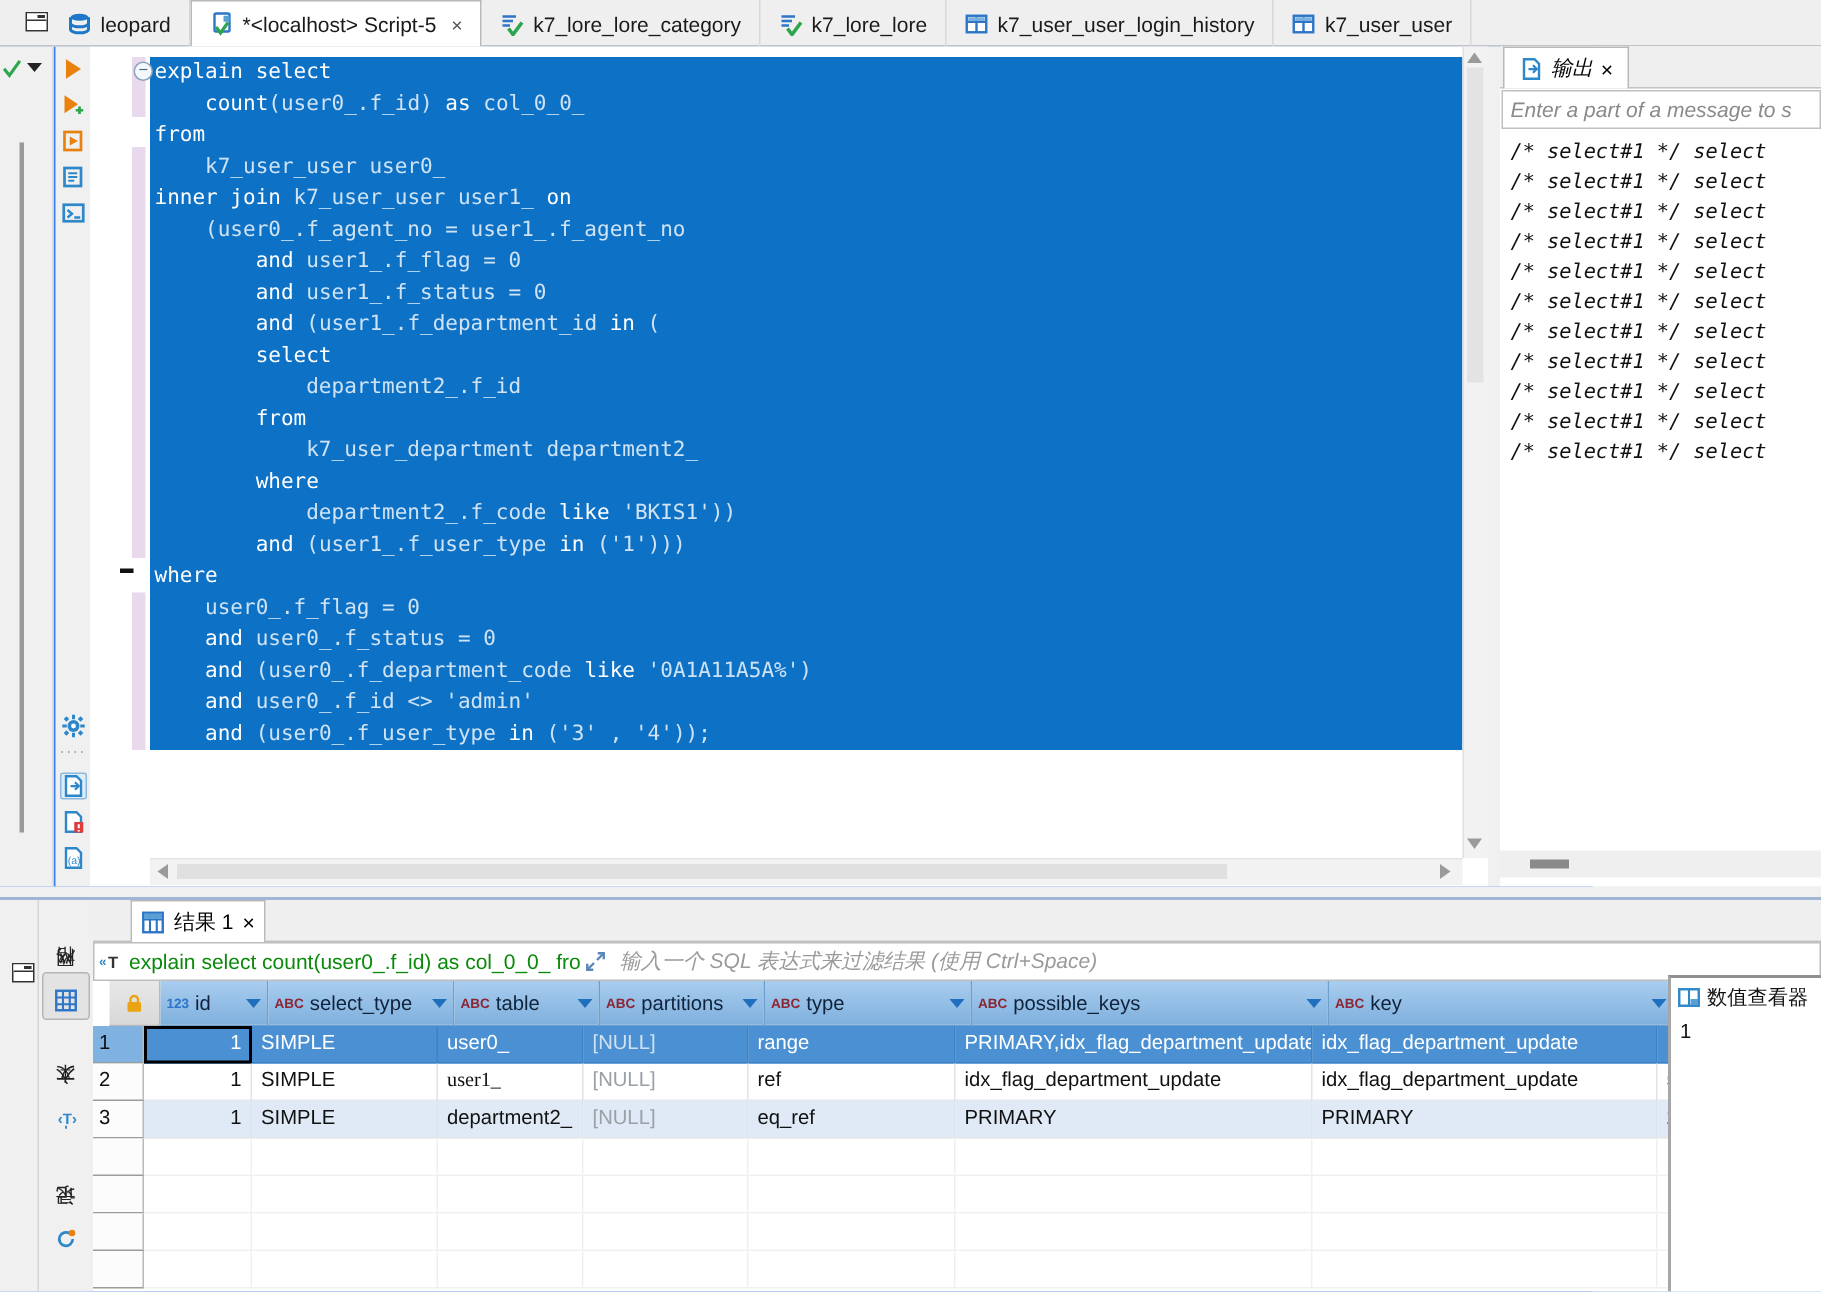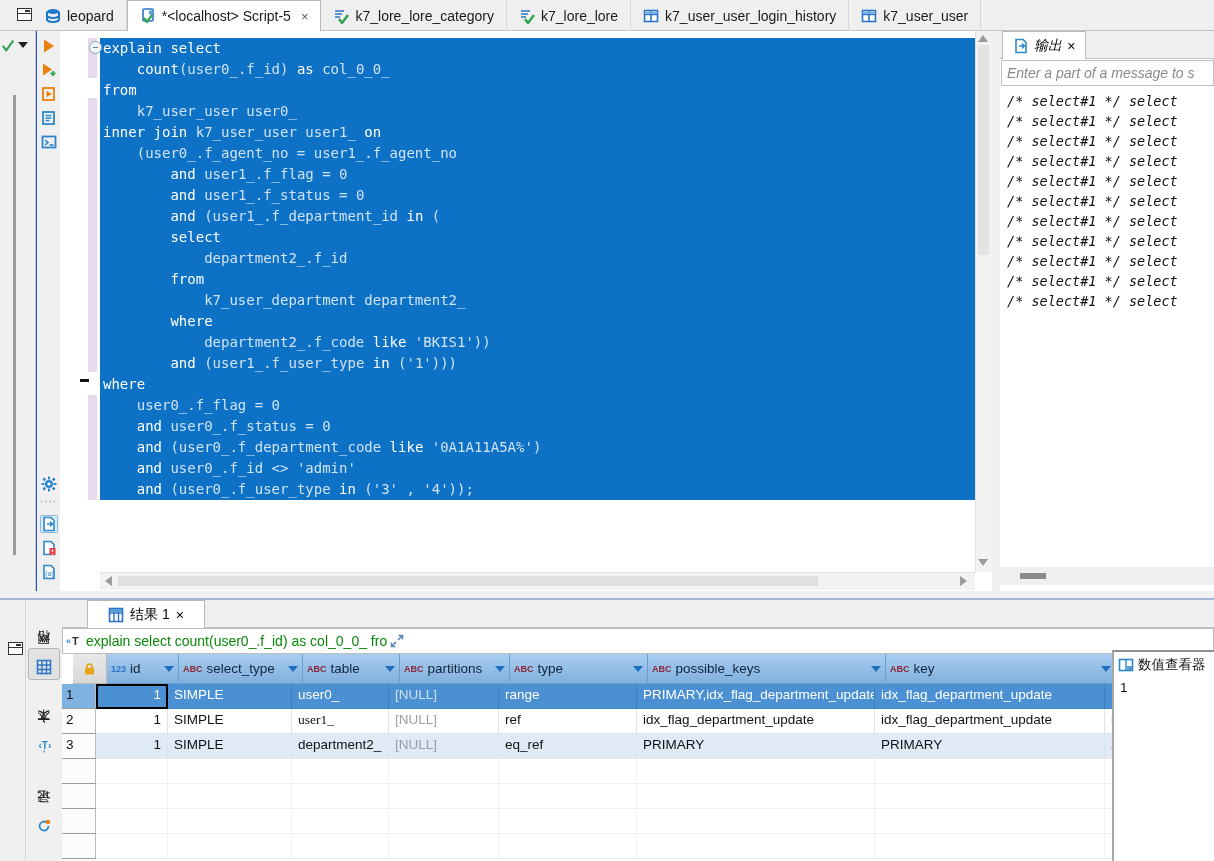--- a/index.html
+++ b/index.html
@@ -1,18 +1,18 @@
 <!DOCTYPE html>
 <html><head>
 <meta charset="utf-8">
 <style>
   * { margin:0; padding:0; box-sizing:border-box; }
   html,body { width:1214px; height:861px; overflow:hidden; font-family:"Liberation Sans",sans-serif; background:#f0f0f0; }
   .abs { position:absolute; }
-  #app { position:relative; width:1062px; height:861px; background:#1d4ed8; }
+  #app { position:relative; width:1062px; height:861px; background:#3b82f6; }
 
   
   #tabbar { left:0; top:0; width:1214px; height:31px; background:#efefef; border-bottom:1px solid #c3c3c3; }
   .mini-rail-btn { width:15px; height:13px; border:1px solid #333; background:#fff; position:relative; }
   .mini-rail-btn:before { content:""; position:absolute; left:0; top:0; right:0; height:4px; background:#fff; border-bottom:1px solid #333; }
   .mini-rail-btn:after { content:""; position:absolute; right:1px; top:1px; width:5px; height:2px; background:#333; }
   #restore-top { left:17px; top:8px; }
   .tabs-row { left:33px; top:0; height:31px; display:flex; align-items:stretch; }
   .tab { display:flex; align-items:center; gap:6px; padding:0 12px; font-size:14px; color:#1a1a1a; border-right:1px solid #d8d8d8; position:relative; }
   .tab.active { background:#fff; border:1px solid #b9b9b9; border-bottom:none; }
@@ -69,21 +69,21 @@
   
   #bottom { left:0; top:600px; width:1214px; height:261px; background:#fff; }
   #b-rail { left:0; top:0; width:26px; height:261px; background:#f0f0f0; border-right:1px solid #d5d5d5; }
   #restore-bottom { left:8px; top:42px; }
   #vstrip { left:26px; top:0; width:36px; height:261px; background:#f0f0f0; }
   .vtab { position:absolute; left:2px; width:32px; display:flex; flex-direction:column; align-items:center; gap:4px; padding:4px 0; }
   .vtab.sel { background:#e3e3e3; border:1px solid #b5b5b5; border-radius:3px; }
   .vlabel { writing-mode:vertical-rl; transform:rotate(180deg); font-size:13px; color:#222; letter-spacing:1px; }
   #b-content { left:62px; top:0; width:1152px; height:261px; }
   #res-tabrow { left:0; top:0; width:1152px; height:28px; background:#efefef; border-bottom:1px solid #c3c3c3; }
-  #res-tab { left:25px; top:0; height:28px; display:flex; align-items:center; gap:6px; padding:0 20px; background:#fff; border:1px solid #b9b9b9; border-bottom:none; font-size:14px; }
+  #res-tab { left:25px; top:0; height:28px; display:flex; align-items:center; gap:6px; padding:0 6px; background:#fff; border:1px solid #b9b9b9; border-bottom:none; font-size:14px; }
   #res-filterbar { left:0; top:28px; width:1152px; height:26px; background:#fff; border:1px solid #bdbdbd; display:flex; align-items:center; overflow:hidden; }
   #res-filter-query { color:#0a8a0a; font-size:14px; white-space:nowrap; margin-left:4px; }
   #res-filter-ph { color:#9a9a9a; font-size:14px; font-style:italic; white-space:nowrap; margin-left:8px; }
 
   
   #grid { left:0; top:54px; width:1152px; height:207px; overflow:hidden; font-size:13.5px; }
   .g-header { display:flex; height:30px;padding-left:11px; }
   .g-corner { width:34px; flex:none; background:linear-gradient(#e8e8e8,#d8d8d8); border-right:1px solid #b9b9b9; border-bottom:1px solid #b9b9b9; display:flex; align-items:center; justify-content:center; }
   .g-hcell { flex:none; background:linear-gradient(#a9cdef,#7fb0dd); border-right:1px solid #6d9fce; border-bottom:1px solid #6d9fce; display:flex; align-items:center; gap:4px; padding:0 4px; color:#10233c; overflow:hidden; }
   .g-hcell .sort { margin-left:auto; width:0;height:0;border-left:5px solid transparent;border-right:5px solid transparent;border-top:6px solid #1f6fbe; flex:none; }
@@ -364,20 +364,21 @@
               <text x="6" y="12" font-size="11" fill="#333" font-weight="bold">T</text>
             </svg>
         </span>
         <span id="res-filter-query">explain select count(user0_.f_id) as col_0_0_  fro</span>
         <span class="icon16" style="flex:none;margin-left:2px;">
           <svg viewBox="0 0 16 16">
               <path d="M9.5 2.5h4v4M6.5 13.5h-4v-4" fill="none" stroke="#5b87b8" stroke-width="1.6"></path>
               <path d="M13.5 2.5 9 7M2.5 13.5 7 9" stroke="#5b87b8" stroke-width="1.6"></path>
             </svg>
         </span>
+        <span id="res-filter-ph">输入一个 SQL 表达式来过滤结果 (使用 Ctrl+Space)</span>
       </div>
 
       <div id="grid" class="abs">
           <div class="g-header">
             <div class="g-corner">
               <svg width="11" height="12" viewBox="0 0 11 12">
                 <rect x="1" y="5" width="9" height="6.5" rx="1" fill="#eba411"></rect>
                 <path d="M3 5V3.5a2.5 2.5 0 0 1 5 0V5" fill="none" stroke="#eba411" stroke-width="1.6"></path>
               </svg>
             </div>

